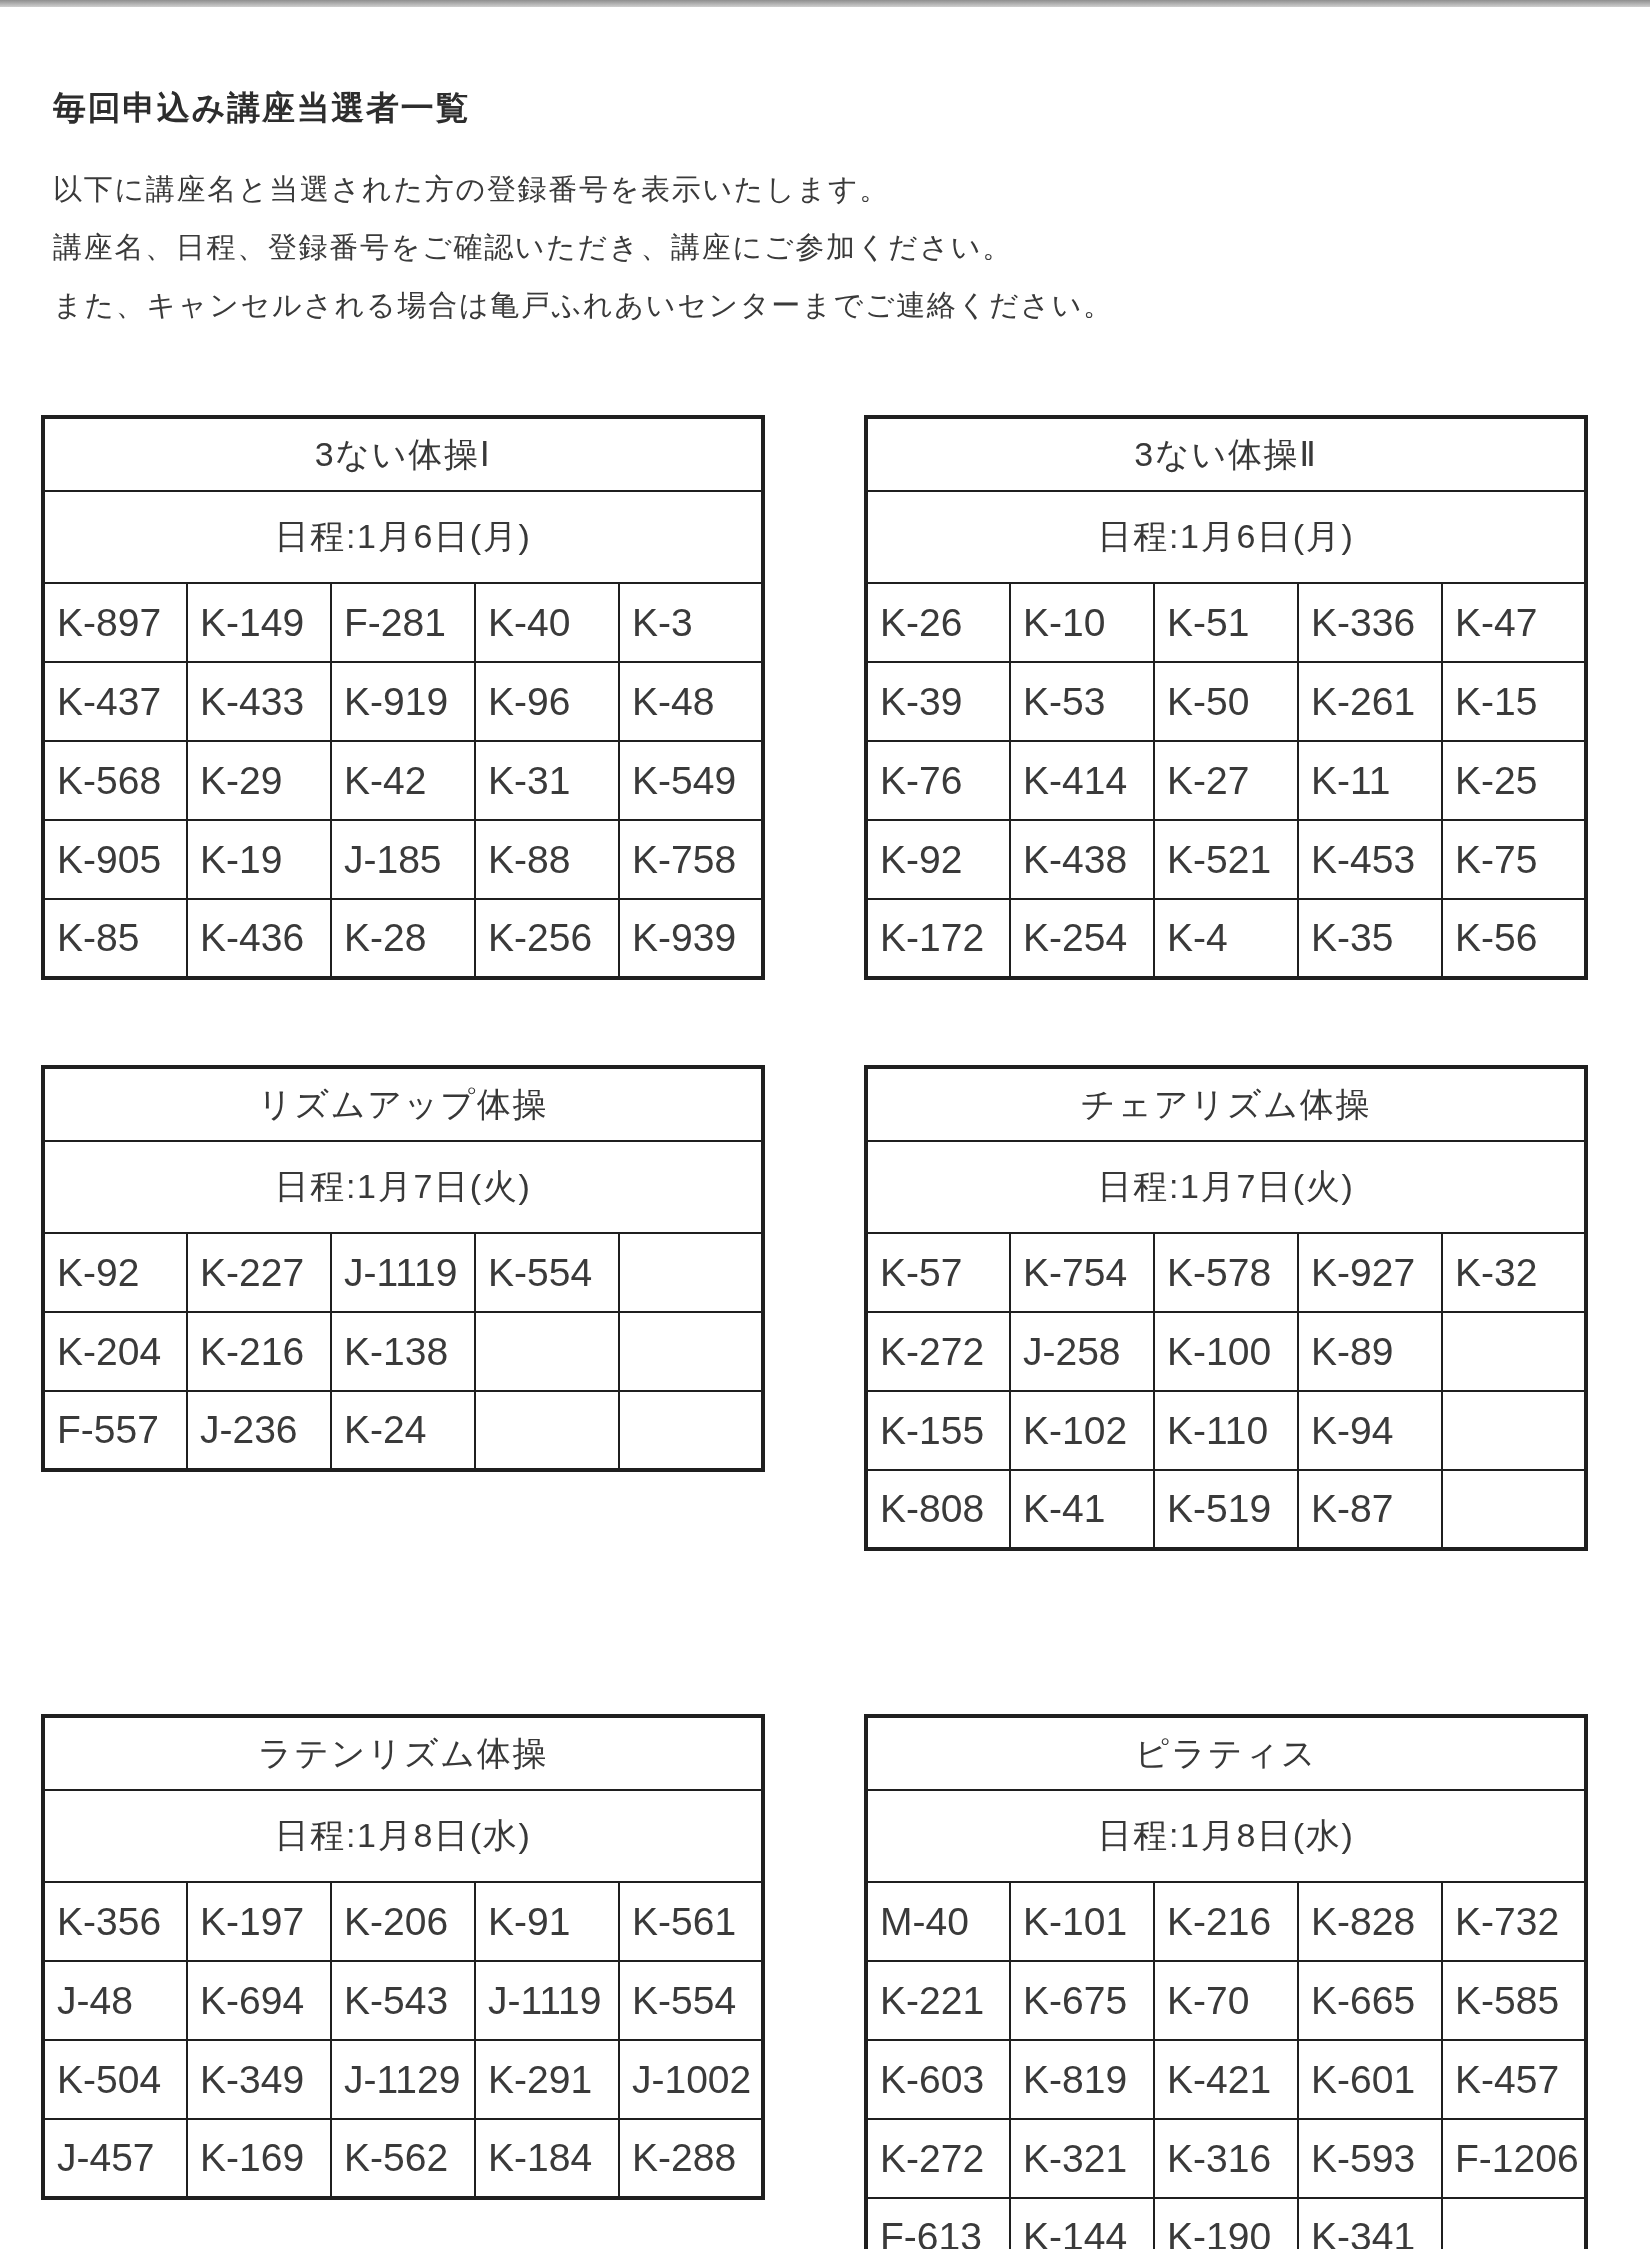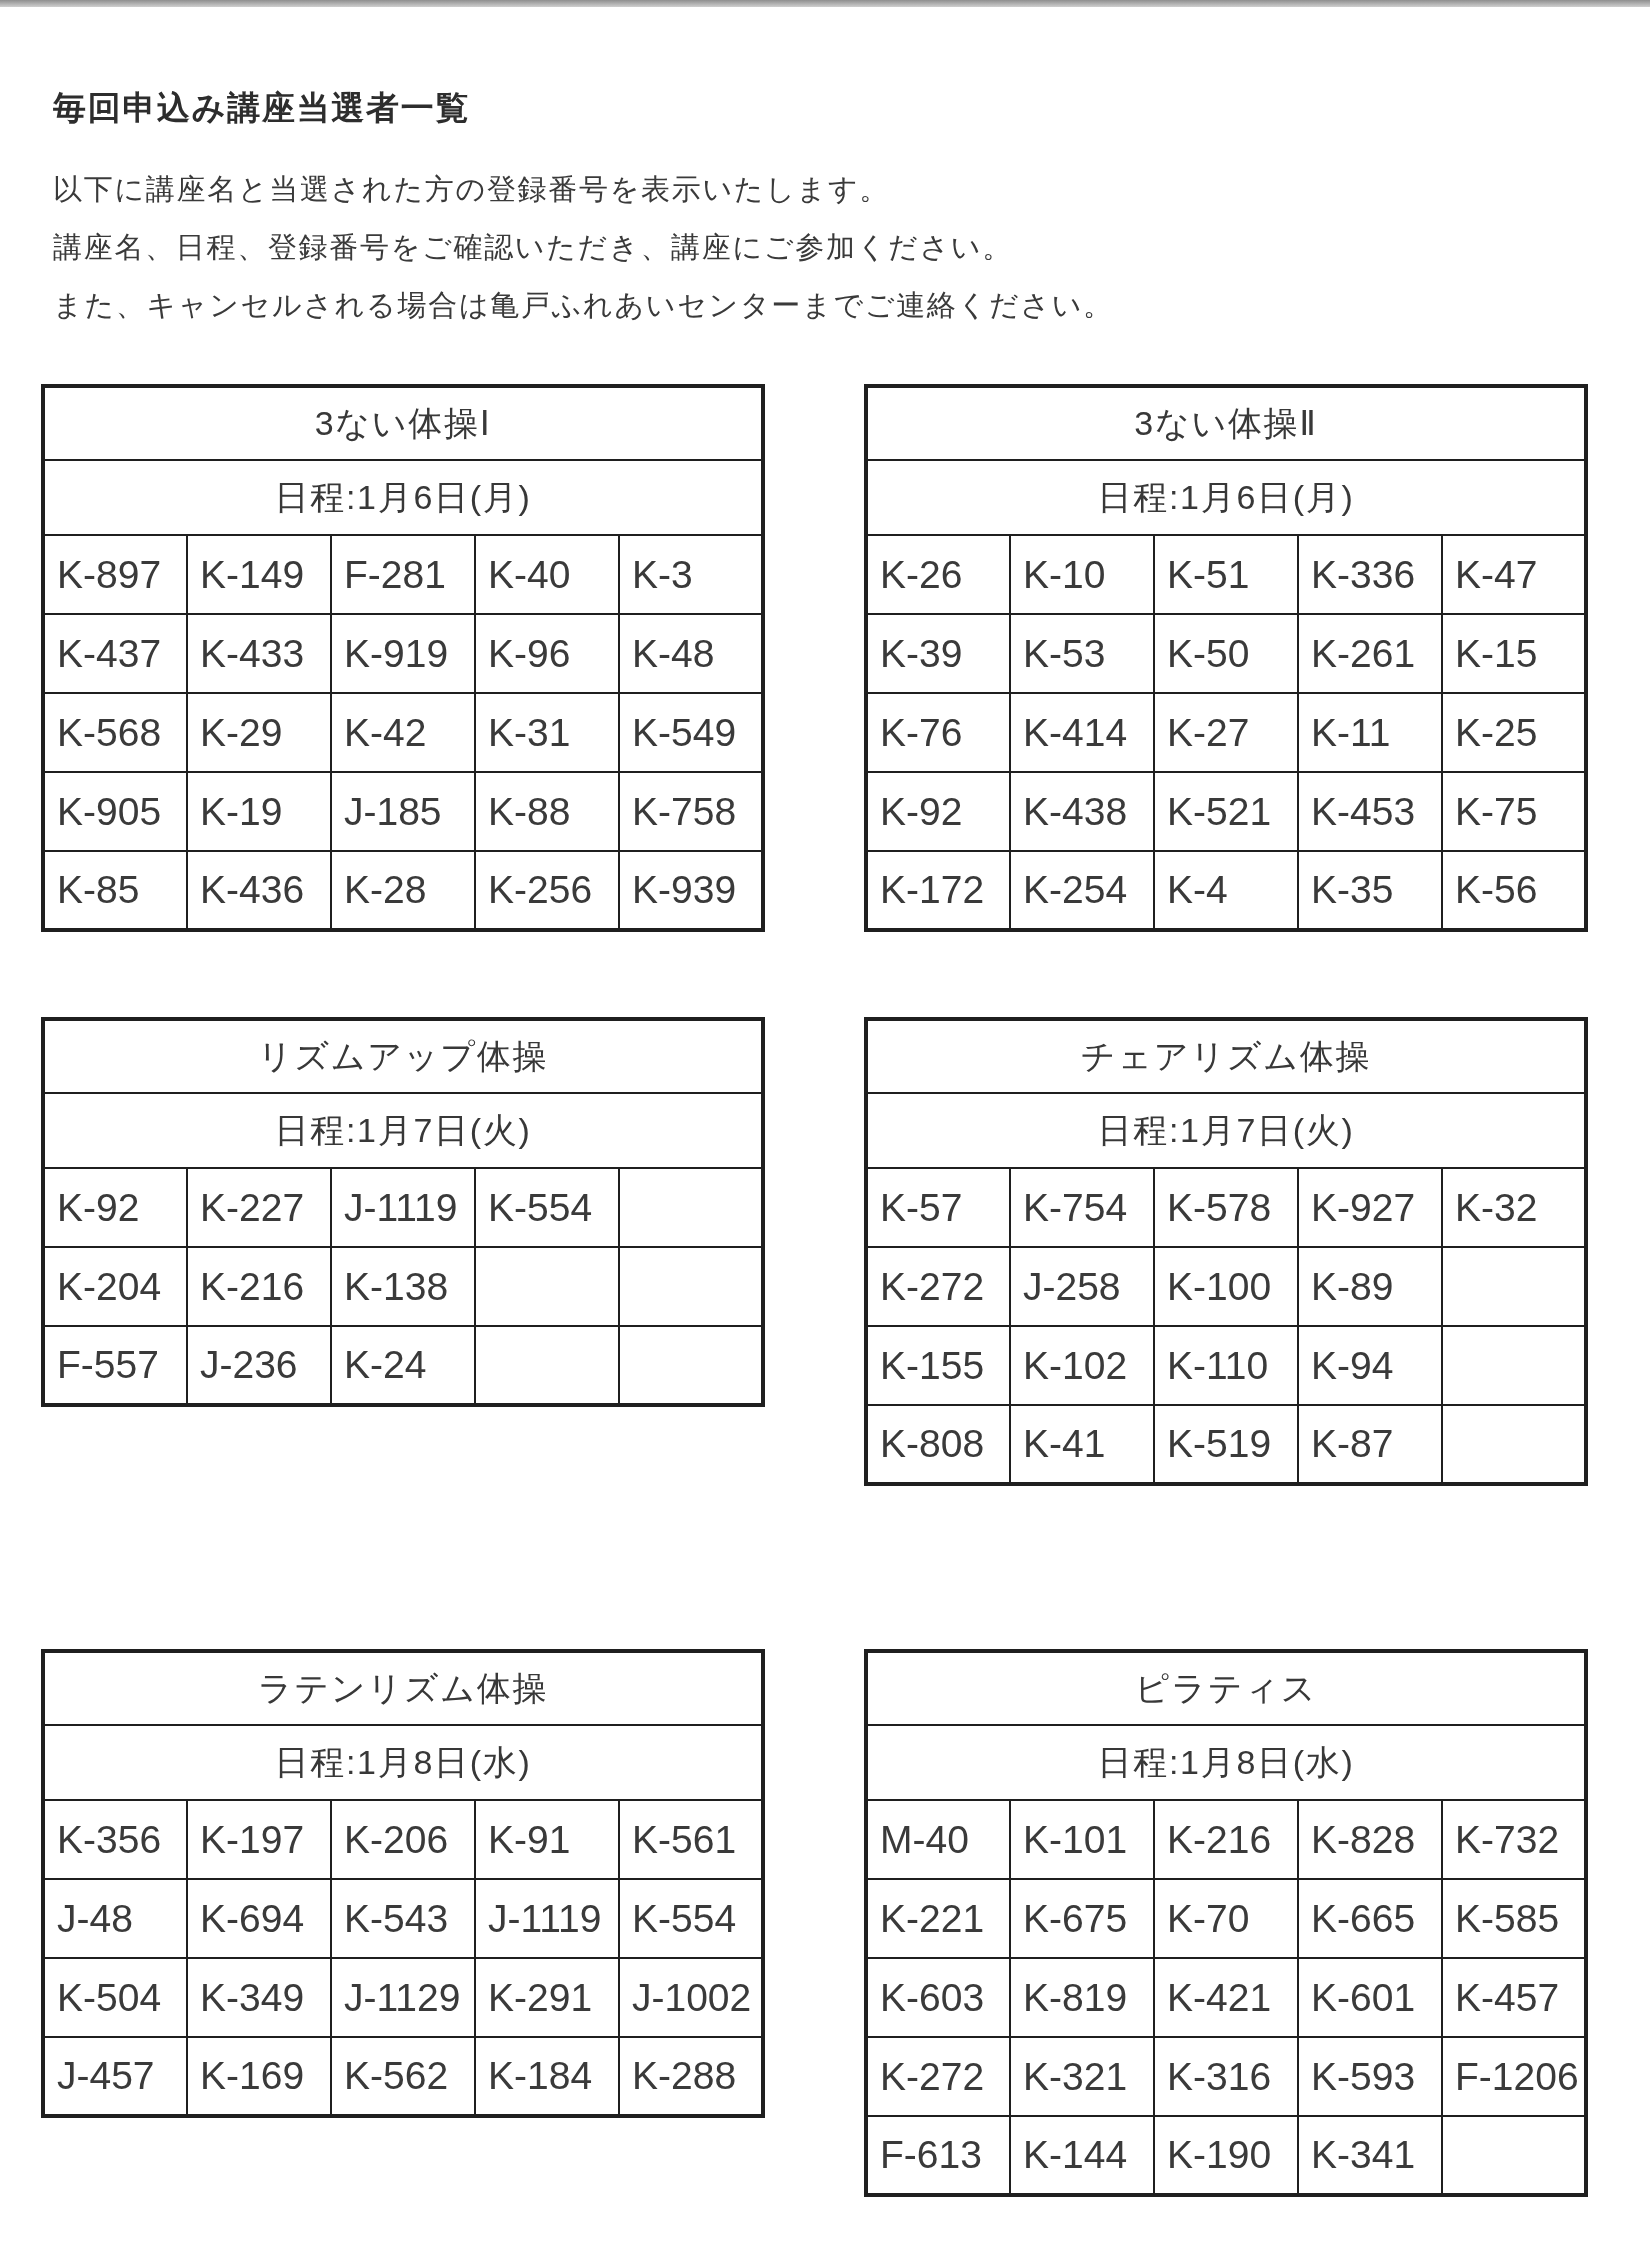--- a/index.html
+++ b/index.html
@@ -30,40 +30,40 @@
     font-size:29px;
     line-height:58px;
     letter-spacing:1.7px;
     color:#3a3a3a;
   }
   .grid-row{
     display:flex;
     gap:99px;
     align-items:flex-start;
   }
-  #grid-row-0{margin-top:50px;}
+  #grid-row-0{margin-top:81px;}
   #grid-row-1{margin-top:85px;}
   #grid-row-2{margin-top:163px;}
   table.course-table{
     table-layout:fixed;
     width:724px;
     border-collapse:collapse;
     border:4.3px solid #1f1f1f;
     background:#fff;
   }
   table.course-table td{
     border:2.6px solid #1f1f1f;
     font-size:39px;
     color:#3a3a3a;
     padding:0 0 0 12px;
     white-space:nowrap;
     overflow:hidden;
   }
   tr.title-row{height:74px;}
-  tr.date-row{height:75px;}
+  tr.date-row{height:92px;}
   tr.data-row{height:79px;}
   tr.title-row td, tr.date-row td{
     text-align:center;
     font-size:34px;
     letter-spacing:1.7px;
     padding:0;
     color:#383838;
   }
 </style>
 </head>

